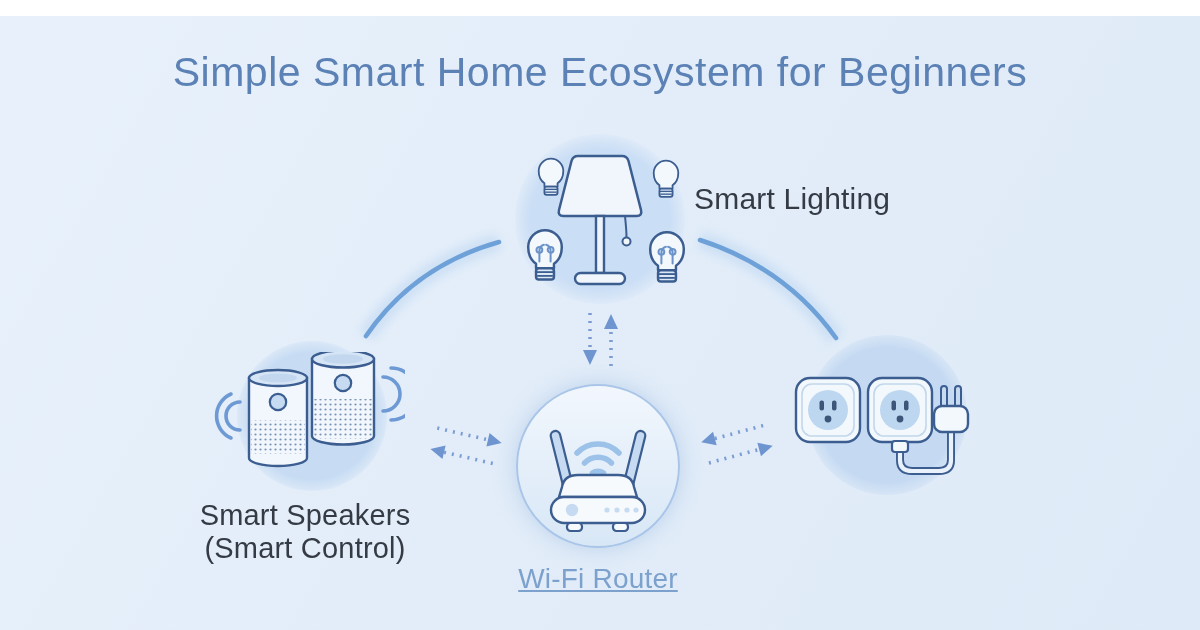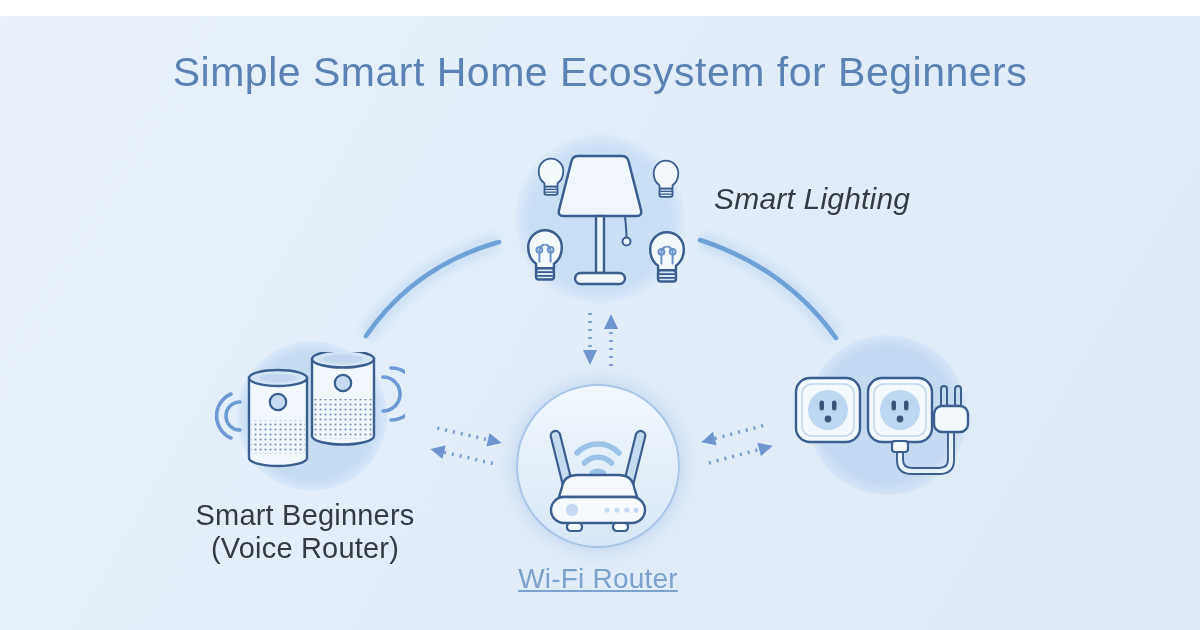--- a/index.html
+++ b/index.html
@@ -25,21 +25,21 @@
     border:2.5px solid #a9c6e8;
     background:linear-gradient(180deg,#f2f7fd 0%,#e3eef9 55%,#d8e7f6 100%);
     box-shadow:0 0 22px rgba(140,178,220,.45);
     box-sizing:border-box;
   }
   svg.layer{position:absolute;left:0;top:0;}
   .node-label{
     position:absolute;margin:0;color:#343b45;font-size:30px;font-weight:500;
     letter-spacing:.2px;
   }
-  .label-lighting{left:714px;top:166px;font-style:italic;}
+  .label-lighting{left:694px;top:166px;}
   .label-speakers{left:185px;top:483px;width:240px;text-align:center;line-height:32.5px;font-size:29px;}
   .label-plugs{left:788px;top:486px;width:200px;text-align:center;font-size:29px;}
   .label-hub{left:498px;top:547px;width:200px;text-align:center;line-height:31.5px;
     font-size:28px;color:#7ca1cc;font-weight:500;text-decoration:underline;}
   .label-line{display:block;}
 </style>
 </head>
 <body>
 
 <div class="canvas">
@@ -220,22 +220,22 @@
     <g>
       <rect x="150" y="14" width="6" height="22" rx="3" fill="#c6dbf2" stroke="#3b5d90" stroke-width="2"></rect>
       <rect x="164" y="14" width="6" height="22" rx="3" fill="#c6dbf2" stroke="#3b5d90" stroke-width="2"></rect>
       <rect x="143" y="34" width="34" height="26" rx="8" fill="#f3f8fd" stroke="#3b5d90" stroke-width="2.4"></rect>
     </g>
   </svg>
 
   <p class="node-label label-lighting">Smart Lighting</p>
 
   <p class="node-label label-speakers">
-    <span class="label-line">Smart Beginners</span>
-    <span class="label-line">(Voice Router)</span>
+    <span class="label-line">Smart Speakers</span>
+    <span class="label-line">(Smart Control)</span>
   </p>
 
 
   <p class="node-label label-hub">
     <span class="label-line">Wi-Fi Router</span>
   </p>
 
 </div>
 
 </body></html>

